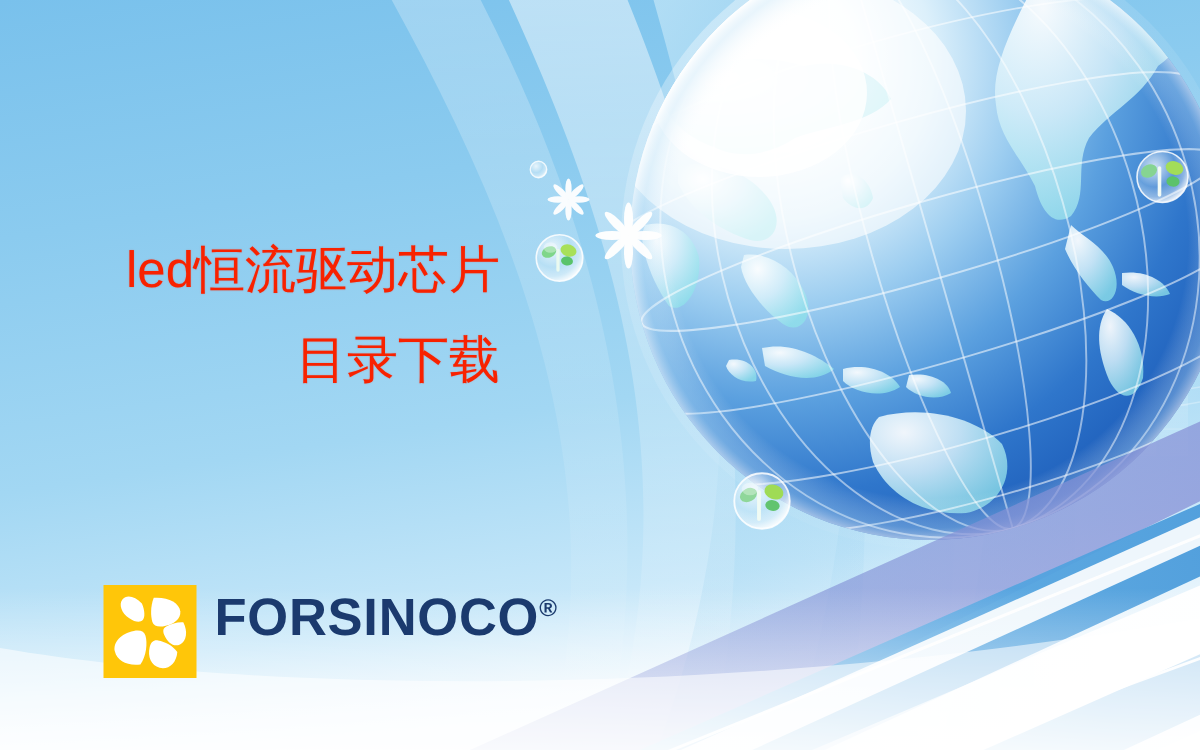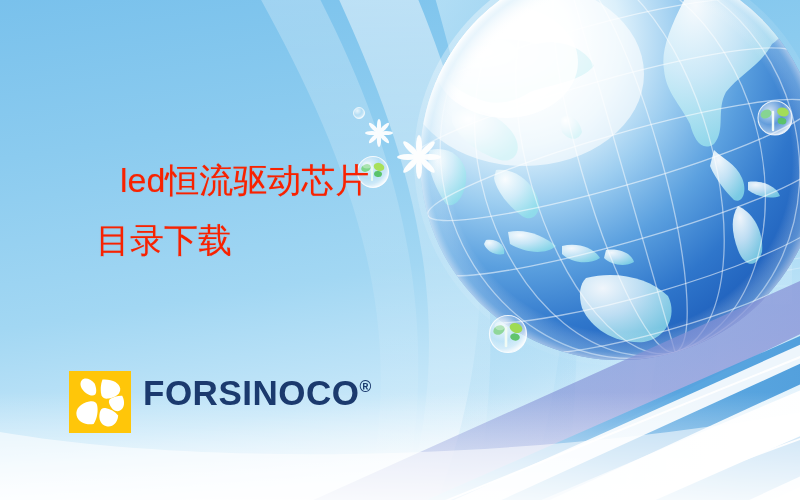--- a/index.html
+++ b/index.html
@@ -34,32 +34,33 @@
     left: 84px;
     top: 163px;
     z-index: 40;
     color: #f82200;
     font-size: 34px;
     line-height: 1.0;
     letter-spacing: 0px;
     white-space: nowrap;
     text-shadow: 0 0 1px rgba(248,34,0,0.35);
   }
-  #headline .hl-line1 { display: block; margin-left: 36px; }
+  #headline .hl-line1 { display: block; }
   #headline .hl-line2 {
     display: block;
     margin-top: 26px;
     margin-left: 12px;
+    text-align: right;
   }
 
   
   #logo {
     position: absolute;
     left: 69px;
-    top: 371px;
+    top: 390px;
     z-index: 40;
     display: flex;
     align-items: flex-start;
   }
   #logo-mark {
     width: 62px;
     height: 62px;
     background: #ffc609;
     position: relative;
     flex: 0 0 auto;

